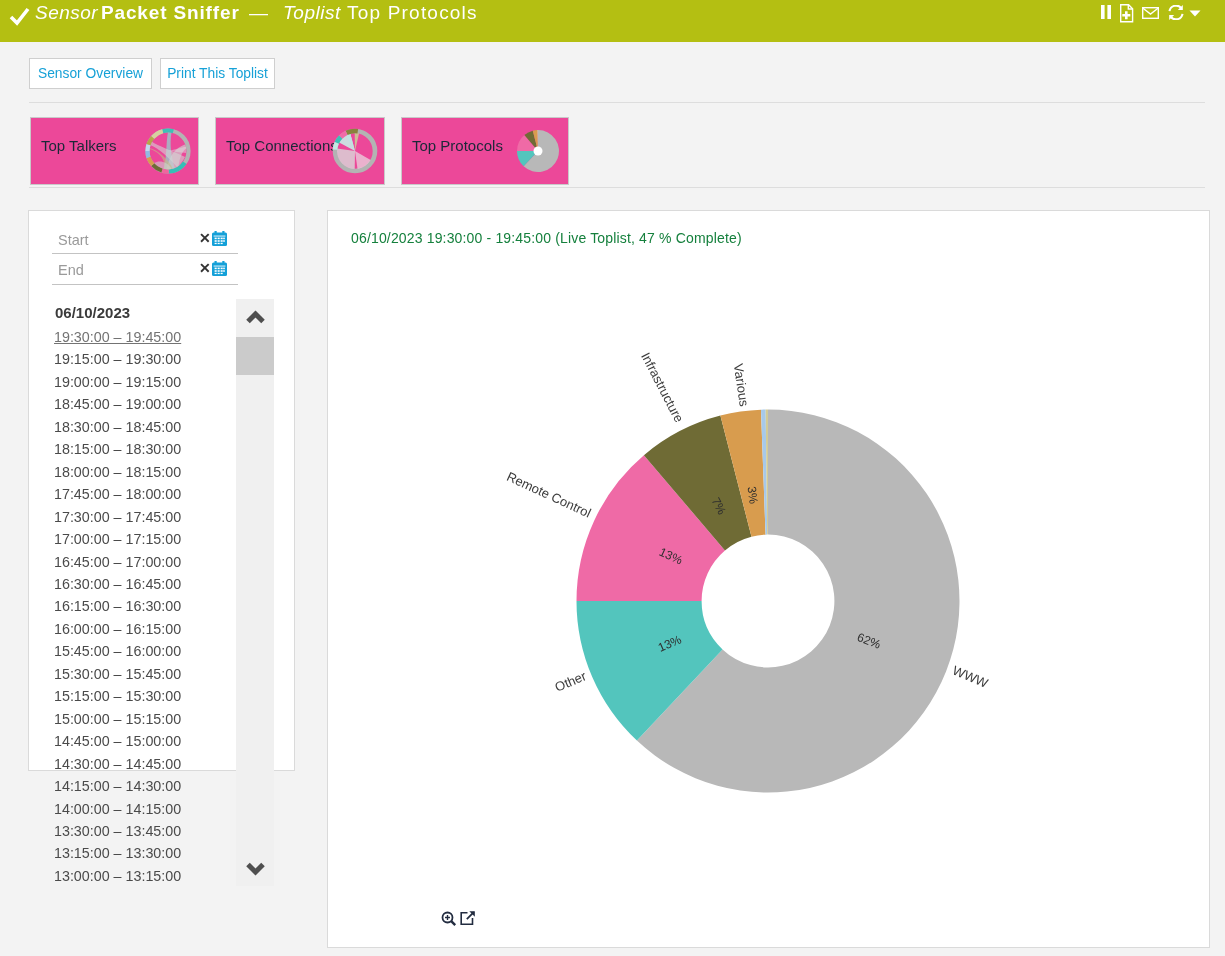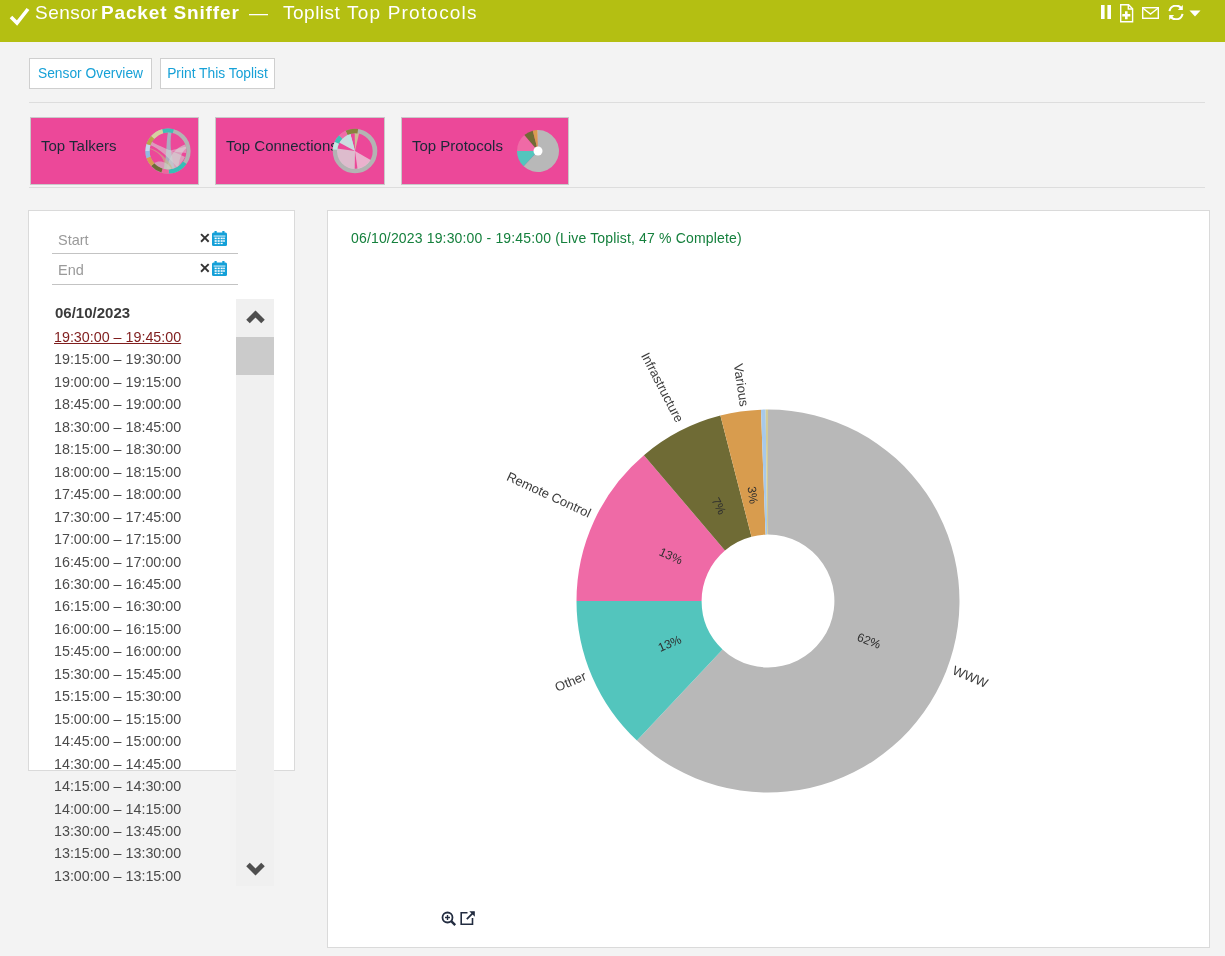--- a/index.html
+++ b/index.html
@@ -1,42 +1,42 @@
 <!DOCTYPE html>
 <html><head><meta charset="utf-8">
 <style>
 * { margin:0; padding:0; box-sizing:border-box; }
 html,body { width:1225px; height:956px; background:#f3f3f3;
   font-family:"Liberation Sans", sans-serif; overflow:hidden; position:relative; }
 .abs { position:absolute; }
 
 #hdr { left:0; top:0; width:1225px; height:42px; background:#b4bf12; color:#fff; }
 #hdr .seg { position:absolute; top:0; height:42px; line-height:26px; font-size:19px; white-space:nowrap; letter-spacing:0.5px; }
-#hdr .it { }
+#hdr .it { font-style:italic; }
 #hdr .bd { font-weight:bold; letter-spacing:0.85px; }
 #hdr .wd { letter-spacing:1.2px; }
 #hdr svg { position:absolute; }
 
 .btn { position:absolute; top:58px; height:31px; background:#fff; border:1px solid #cfcfcf;
   color:#17a1d7; font-weight:normal; font-size:13.8px; line-height:29px; text-align:center; white-space:nowrap; }
 .divider { position:absolute; left:29px; width:1176px; height:0; border-top:1px solid #ddd; }
 
 .tab { position:absolute; top:117px; height:68px; background:#ec4899; border:1px solid #c9c9c9; }
 .tab .lbl { position:absolute; left:10px; top:0; height:55px; line-height:55px; font-size:15px; color:#1b2838; white-space:nowrap; }
 
 .card { position:absolute; background:#fff; border:1px solid #dadada; }
 
 #lpanel { left:28px; top:210px; width:267px; height:561px; }
 .ph { position:absolute; font-size:14.5px; color:#9a9a9a; }
 .uline { position:absolute; left:23px; width:186px; border-top:1px solid #c3c3c3; }
 .xbtn { position:absolute; left:170px; font-size:14px; font-weight:bold; color:#333; }
 #datehdr { position:absolute; left:26px; top:93px; font-size:15px; font-weight:bold; color:#3b3b3b; }
 #tlist { position:absolute; left:25px; top:115px; font-size:14.3px; color:#4a4a4a; }
 #tlist div { height:22.46px; line-height:22.46px; white-space:nowrap; }
-#tlist .sel { color:#7f1d1d; text-decoration:underline; }
+#tlist .sel { color:#737373; text-decoration:underline; }
 #sbar { position:absolute; left:207px; top:88px; width:38px; height:587px; background:#f0f0f0; }
 #sthumb { position:absolute; left:0; top:38px; width:38px; height:38px; background:#cbcbcb; }
 
 #rpanel { left:327px; top:210px; width:883px; height:738px; }
 #ctitle { position:absolute; left:23px; top:19px; font-size:14px; letter-spacing:0.16px; color:#15803d; white-space:nowrap; }
 </style></head>
 <body>
 <div id="hdr" class="abs">
   <svg style="left:9px;top:6px" width="21" height="20" viewBox="0 0 21 20">
     <path d="M2 11 L8 17 L19 3" stroke="#fff" stroke-width="3.6" fill="none"></path>

